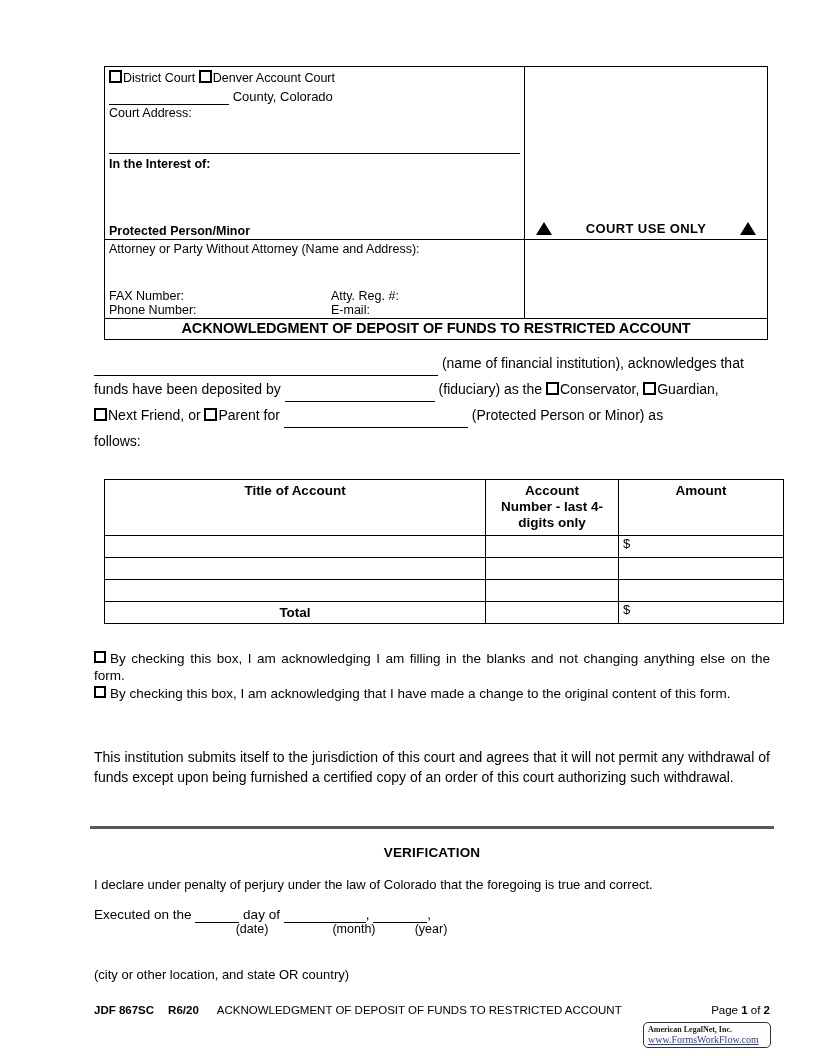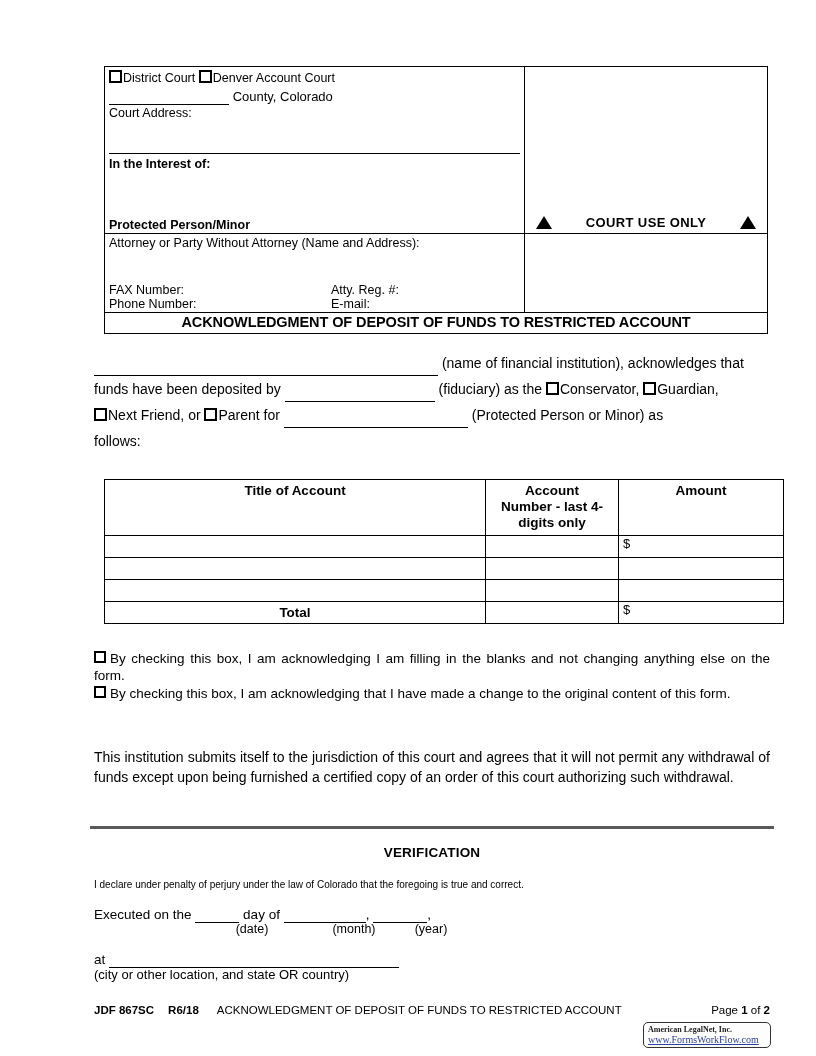--- a/index.html
+++ b/index.html
@@ -84,20 +84,21 @@
     font-size: 12.5px;
     font-weight: bold;
     line-height: 16px;
     padding-top: 2px;
   }
   .interest-space { height: 46px; }
   .protected {
     font-size: 12.5px;
     font-weight: bold;
     line-height: 15px;
+    margin-top: 6px;
   }
 
   .court-use {
     position: absolute;
     left: 0; right: 0;
     bottom: 3px;
     display: flex;
     align-items: center;
     justify-content: center;
     gap: 34px;
@@ -279,21 +280,21 @@
     text-align: center;
     font-size: 13.5px;
     font-weight: bold;
     letter-spacing: 0.2px;
   }
   .declare {
     position: absolute;
     left: 94px;
     top: 876px;
     width: 676px;
-    font-size: 10px;
+    font-size: 13px;
     line-height: 18px;
   }
   .executed {
     position: absolute;
     left: 94px;
     top: 906px;
     width: 676px;
     font-size: 13.5px;
     line-height: 17px;
     white-space: nowrap;
@@ -515,29 +516,25 @@
     <span>Executed on the</span>
     <span class="blank" style="width:44px"></span>
     <span>day of</span>
     <span class="blank" style="width:82px"></span>,
     <span class="blank" style="width:54px"></span>,
   </div>
   <div class="exec-labels">
     <span class="lab" style="width:130px">&nbsp;</span><span class="lab" style="width:56px">(date)</span><span class="lab" style="width:38px">&nbsp;</span><span class="lab" style="width:72px">(month)</span><span class="lab" style="width:14px">&nbsp;</span><span class="lab" style="width:54px">(year)</span>
   </div>
 
-  <div class="at-line">
-    <span>at</span>
-    <span class="blank" style="width:290px"></span>
-  </div>
   <div class="at-note">(city or other location, and state OR country)</div>
 
   <div class="footer">
     <span class="f-id">JDF 867SC</span>
-    <span class="f-rev">R6/18</span>
+    <span class="f-rev">R6/20</span>
     <span class="f-title">ACKNOWLEDGMENT OF DEPOSIT OF FUNDS TO RESTRICTED ACCOUNT</span>
     <span class="f-page"><span class="lt">Page</span> <span>1</span> <span class="lt">of</span> <span>2</span></span>
   </div>
 
   <div class="legalnet">
     <div class="ln-text">
       <span class="ln1">American LegalNet, Inc.</span>
       <span class="ln2">www.FormsWorkFlow.com</span>
     </div>
     <svg class="ln-logo" viewBox="0 0 24 24">

